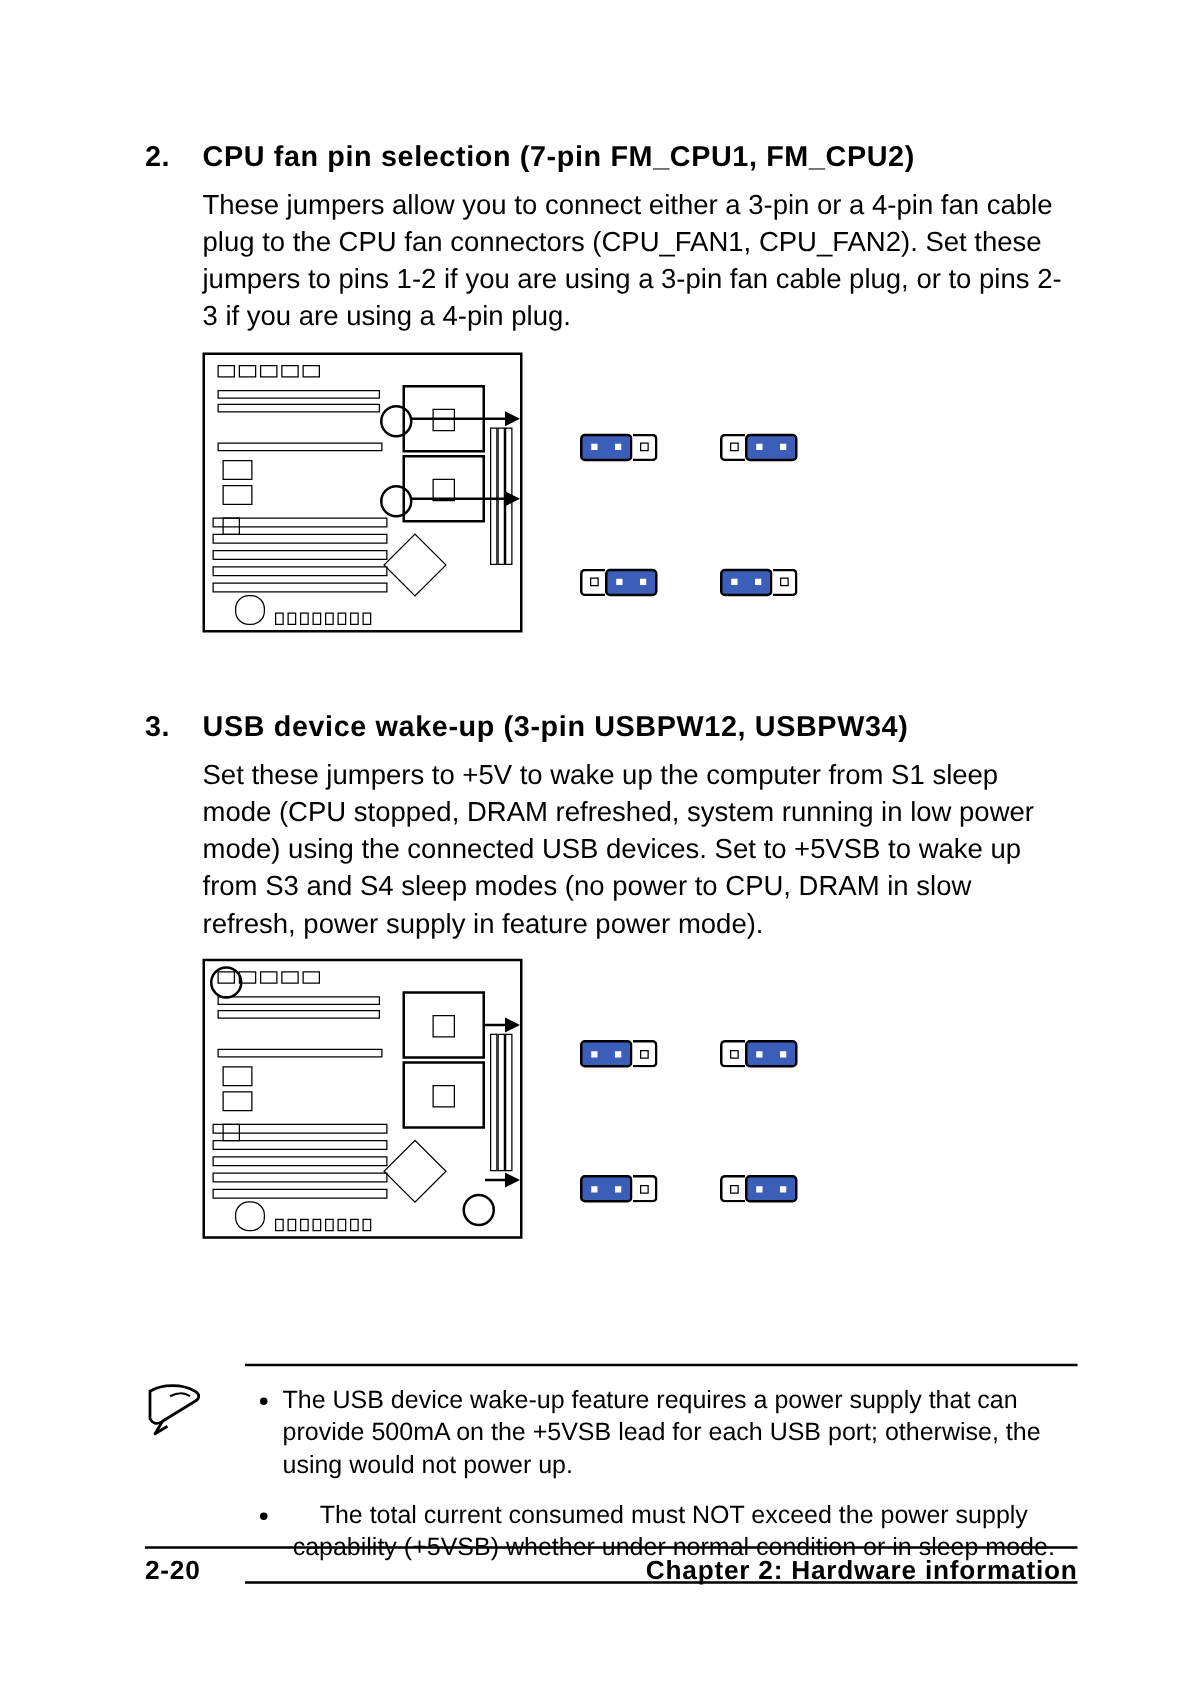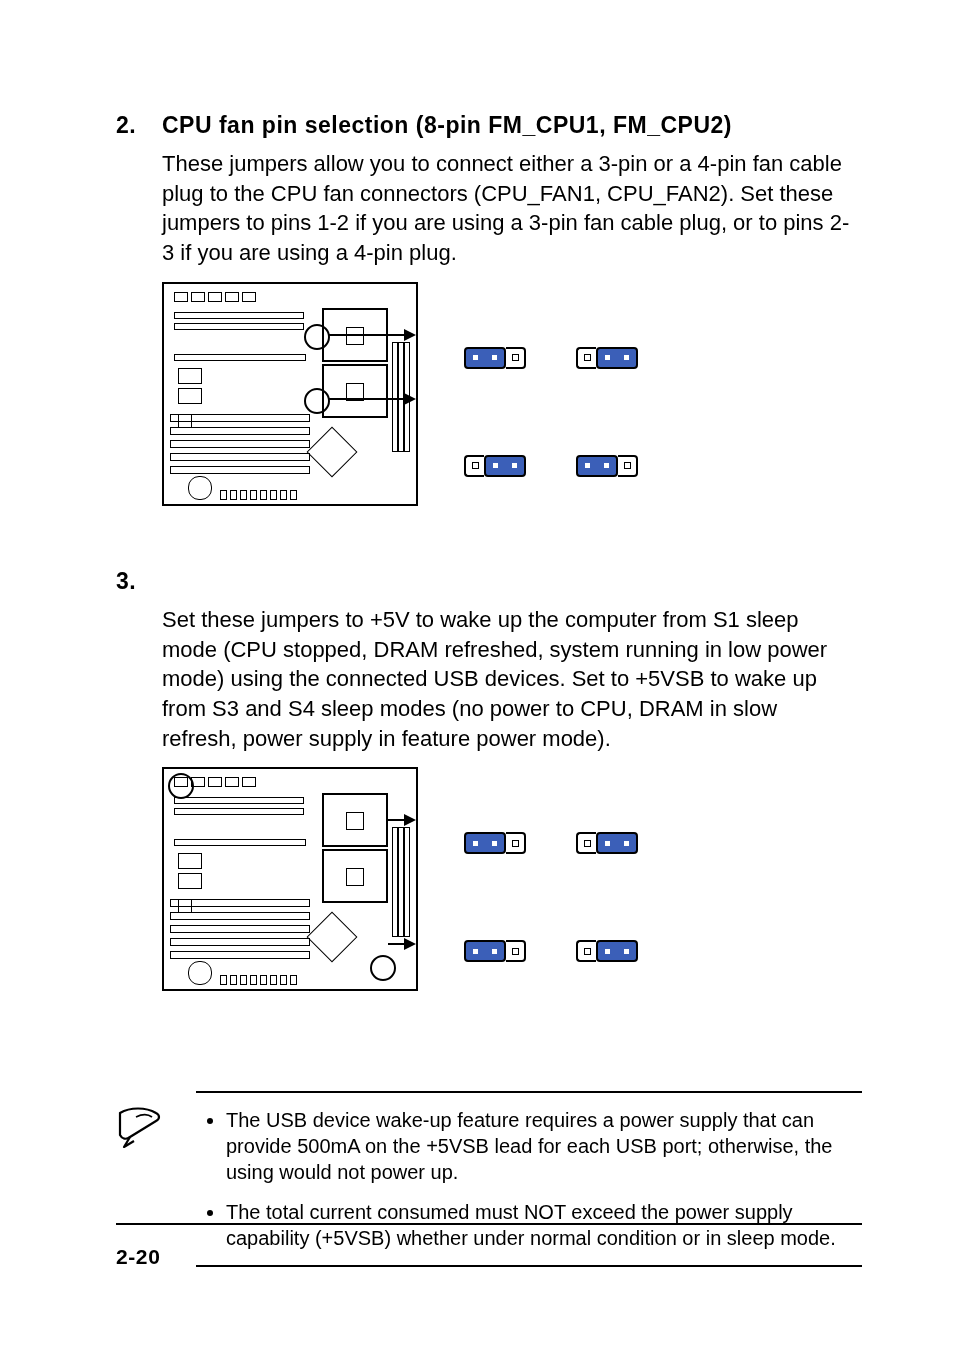--- a/index.html
+++ b/index.html
@@ -218,45 +218,45 @@
   }
   .note-box ul {
     margin: 0;
     padding-left: 30px;
   }
   .note-box li {
     margin-bottom: 14px;
     padding-right: 6px;
     line-height: 1.3;
   }
-  .note-box li:last-child { margin-bottom: 0; }
+  .note-box li:last-child { margin-bottom: 0; text-align: center; }
 
   
   .footer {
     position: absolute;
     left: 116px; right: 92px;
     bottom: 80px;
     border-top: 2px solid #000;
-    padding-top: 18px;
+    padding-top: 4px;
     display: flex;
     justify-content: space-between;
     font-size: 21px;
     font-weight: bold;
     letter-spacing: 0.6px;
   }
 </style>
 </head>
 <body>
 
 <div class="page">
 
   <div class="section">
     <div class="sec-head">
       <span class="sec-num">2.</span>
-      <span>CPU fan pin selection (8-pin FM_CPU1, FM_CPU2)</span>
+      <span>CPU fan pin selection (7-pin FM_CPU1, FM_CPU2)</span>
     </div>
     <div class="sec-body">
       <div class="para">These jumpers allow you to connect either a 3-pin or a 4-pin fan cable plug to the CPU fan connectors (CPU_FAN1, CPU_FAN2). Set these jumpers to pins 1-2 if you are using a 3-pin fan cable plug, or to pins 2-3 if you are using a 4-pin plug.</div>
     </div>
 
     <div class="diagram">
 
       <div class="mobo">
         <div class="port-row">
             <span class="sq"></span>
@@ -353,20 +353,21 @@
               </div>
           </div>
         </div>
       </div>
     </div>
   </div>
 
   <div class="section">
     <div class="sec-head">
       <span class="sec-num">3.</span>
+      <span>USB device wake-up (3-pin USBPW12, USBPW34)</span>
     </div>
     <div class="sec-body">
       <div class="para">Set these jumpers to +5V to wake up the computer from S1 sleep mode (CPU stopped, DRAM refreshed, system running in low power mode) using the connected USB devices. Set to +5VSB to wake up from S3 and S4 sleep modes (no power to CPU, DRAM in slow refresh, power supply in feature power mode).</div>
     </div>
 
     <div class="diagram">
       <div class="mobo">
         <div class="port-row">
             <span class="sq"></span>
             <span class="sq"></span>
@@ -477,15 +478,16 @@
     <div class="note-box">
       <ul>
         <li>The USB device wake-up feature requires a power supply that can provide 500mA on the +5VSB lead for each USB port; otherwise, the using would not power up.</li>
         <li>The total current consumed must NOT exceed the power supply capability (+5VSB) whether under normal condition or in sleep mode.</li>
       </ul>
     </div>
   </div>
 
   <div class="footer">
     <span>2-20</span>
+    <span>Chapter 2: Hardware information</span>
   </div>
 
 </div>
 
 </body></html>

